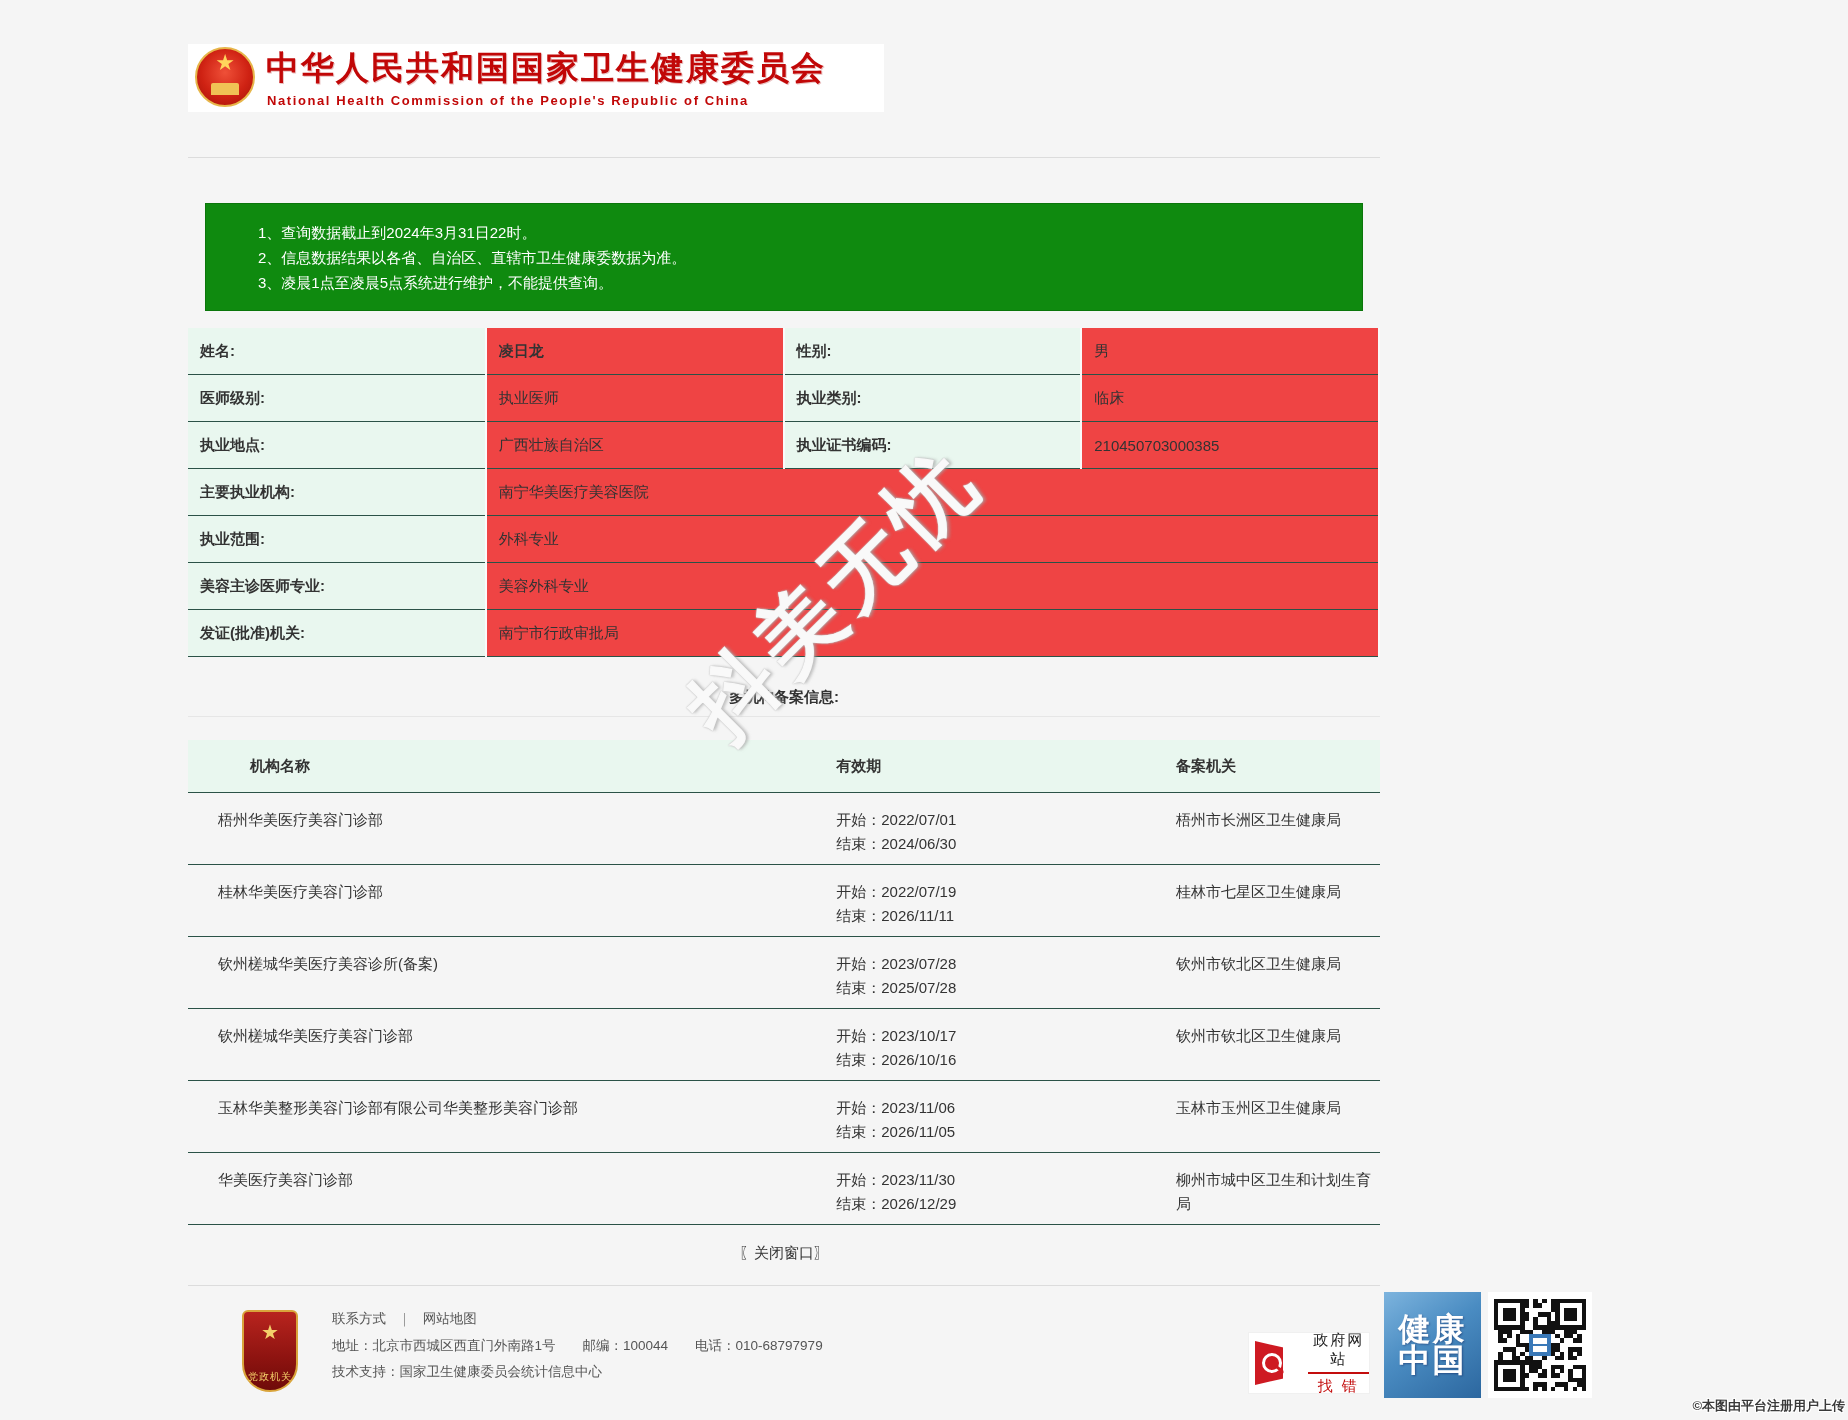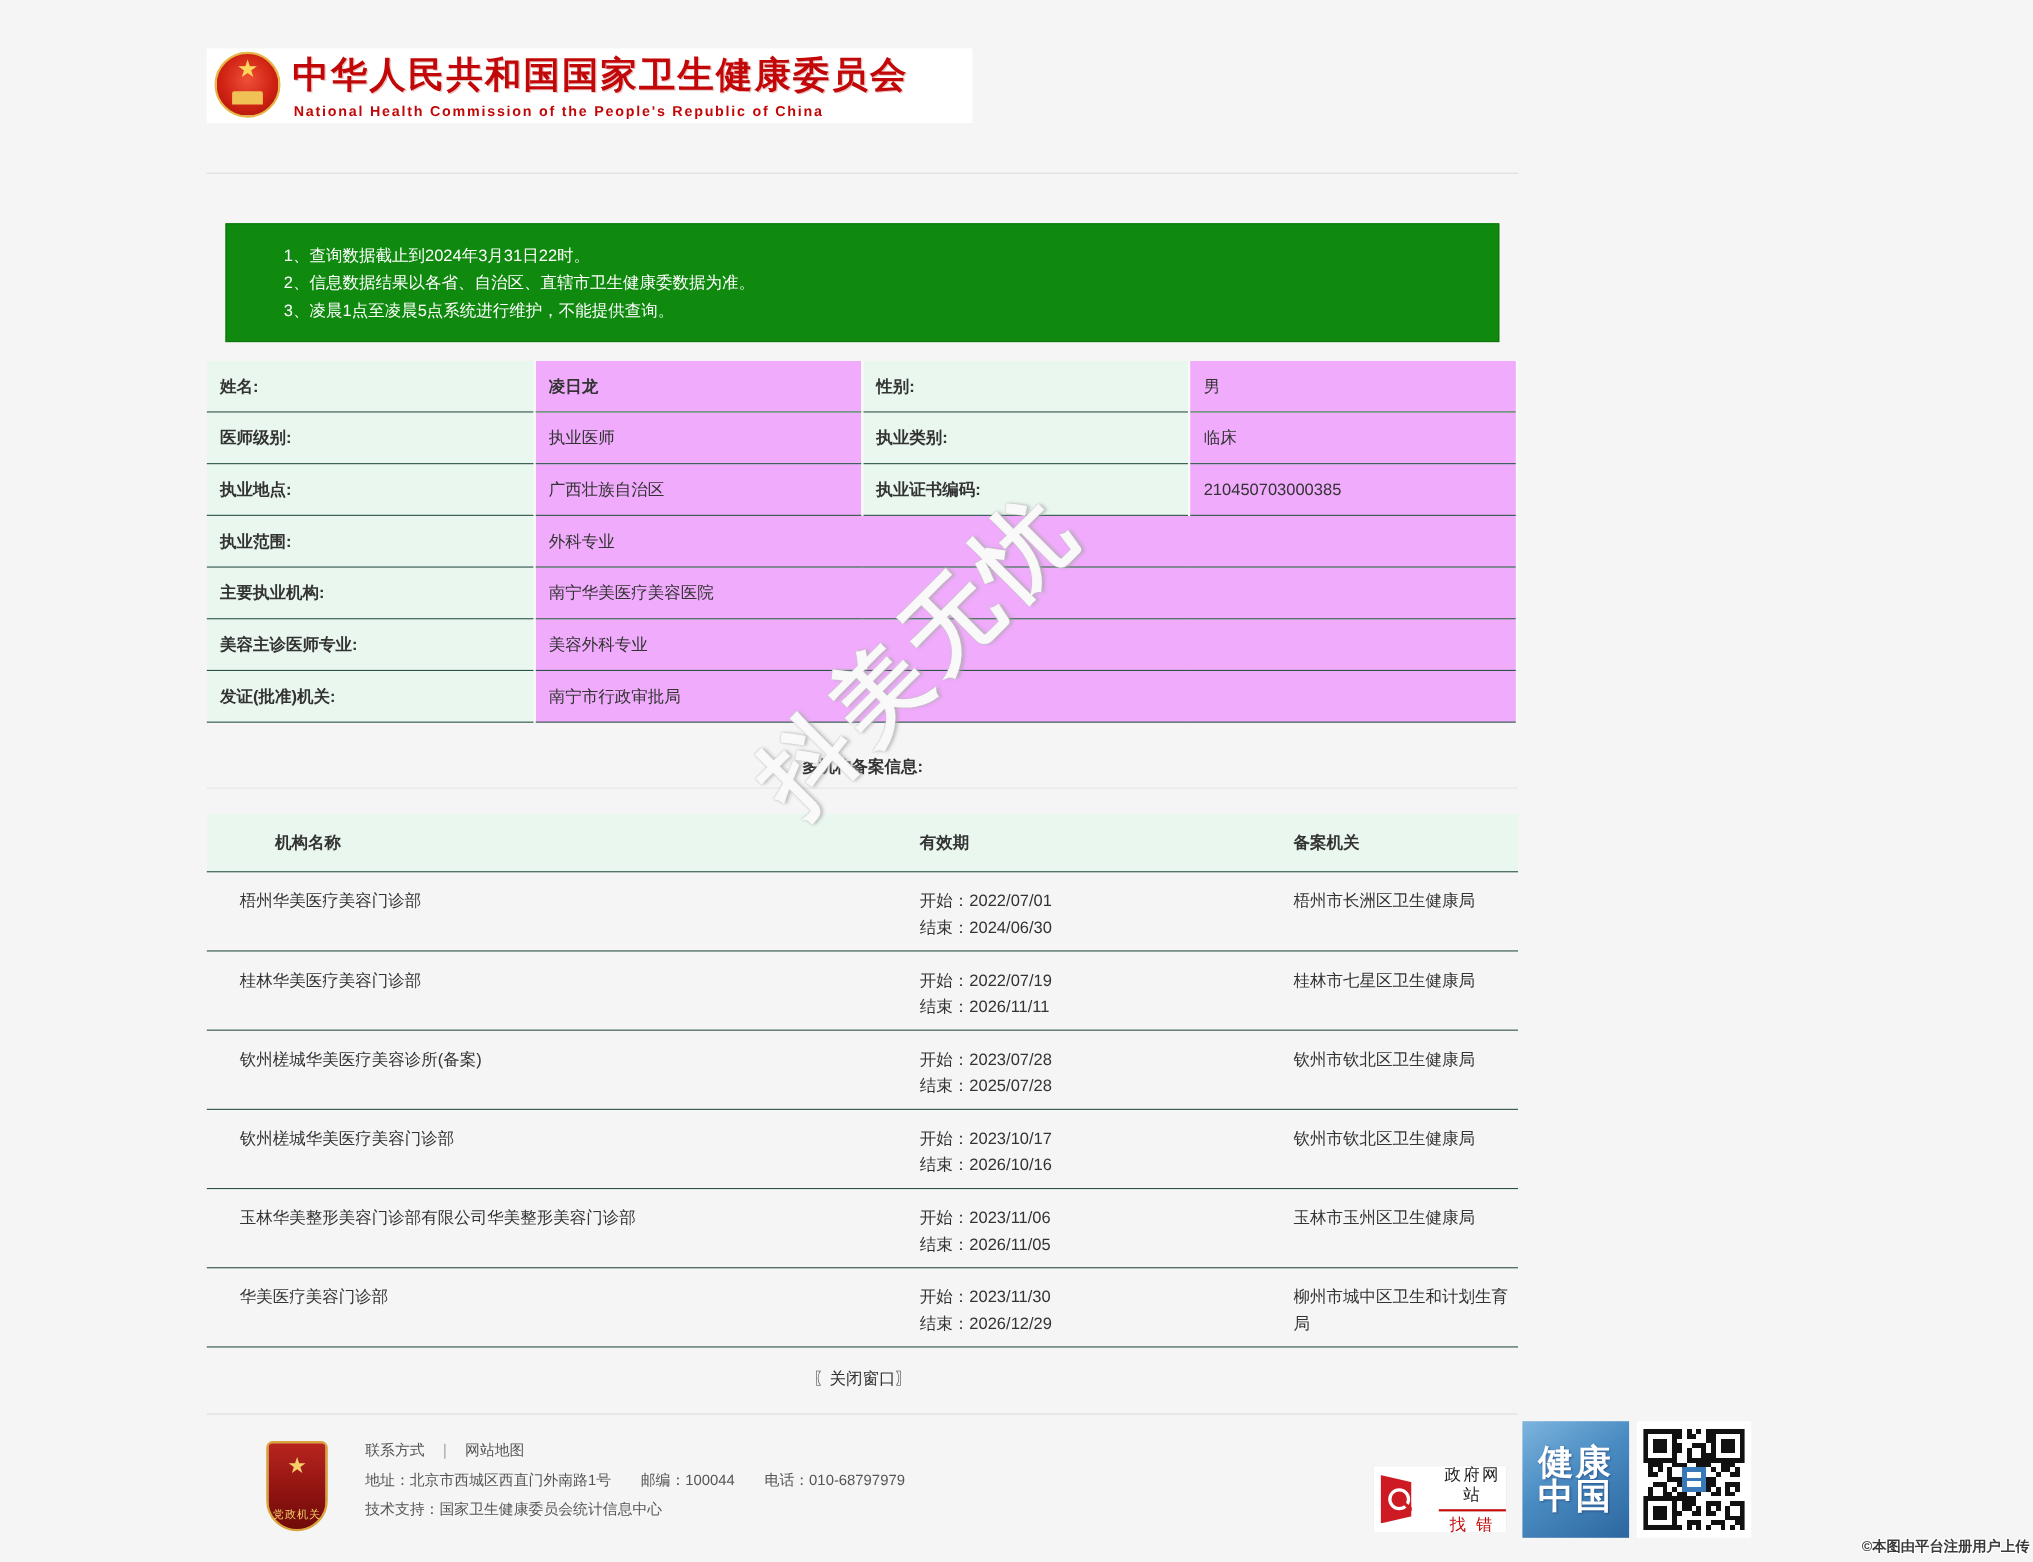--- a/index.html
+++ b/index.html
@@ -25,21 +25,21 @@
   .hr-light{top:716px;background:#e6e6e6;}
   .hr2{top:1285px;}
   
   .notice{position:absolute;left:205px;top:203px;width:1158px;height:108px;box-sizing:border-box;
     background:#0f8a0f;border:1px solid #0b760b;color:#fff;font-size:15px;
     padding:16px 10px 0 52px;line-height:25px;}
   
   table{border-collapse:collapse;table-layout:fixed;}
   .doctor-table{position:absolute;left:188px;top:328px;width:1192px;font-size:15px;color:#333;}
   .doctor-table td{height:46px;border-bottom:1px solid #2b5247;border-right:2px solid #fafafa;
-    padding:0 6px 0 12px;vertical-align:middle;background:#f0abfc;overflow:hidden;}
+    padding:0 6px 0 12px;vertical-align:middle;background:#ef4444;overflow:hidden;}
   .doctor-table td.lbl{background:#e9f7ef;font-weight:bold;}
   .doctor-table td.val-bold{font-weight:bold;}
   
   .section-title{position:absolute;left:188px;top:688px;width:1192px;text-align:center;
     font-size:15px;font-weight:bold;color:#333;}
   .inst-table{position:absolute;left:188px;top:740px;width:1192px;font-size:15px;color:#333;}
   .inst-table th{height:50px;background:#e9f7ef;border-bottom:1px solid #2b5247;
     text-align:left;font-weight:bold;vertical-align:middle;}
   .inst-table th:nth-child(1){padding-left:62px;}
   .inst-table th:nth-child(2),.inst-table th:nth-child(3){padding-left:26px;}
@@ -125,26 +125,26 @@
         <td class="lbl">执业类别:</td>
         <td>临床</td>
       </tr>
       <tr>
         <td class="lbl">执业地点:</td>
         <td>广西壮族自治区</td>
         <td class="lbl">执业证书编码:</td>
         <td>210450703000385</td>
       </tr>
       <tr>
+        <td class="lbl">主要执业机构:</td>
+        <td colspan="3">南宁华美医疗美容医院</td>
+      </tr>
+      <tr>
         <td class="lbl">执业范围:</td>
         <td colspan="3">外科专业</td>
-      </tr>
-      <tr>
-        <td class="lbl">主要执业机构:</td>
-        <td colspan="3">南宁华美医疗美容医院</td>
       </tr>
       <tr>
         <td class="lbl">美容主诊医师专业:</td>
         <td colspan="3">美容外科专业</td>
       </tr>
       <tr>
         <td class="lbl">发证(批准)机关:</td>
         <td colspan="3">南宁市行政审批局</td>
       </tr>
     </tbody>

